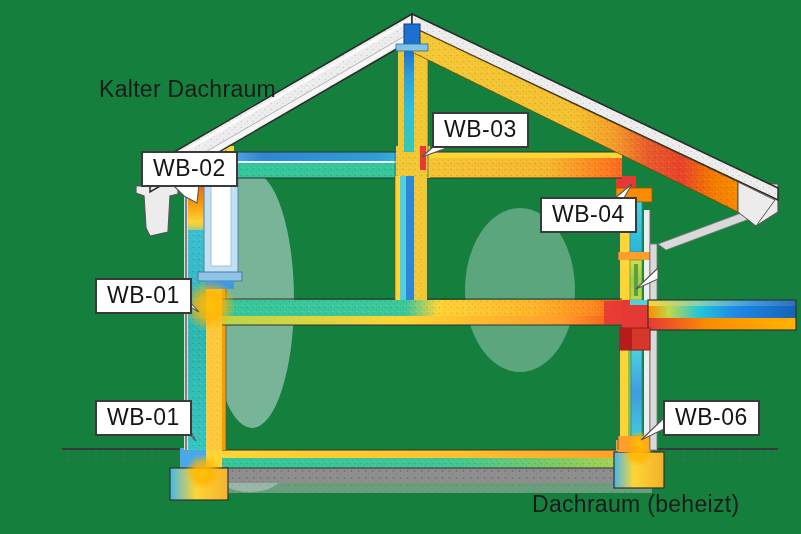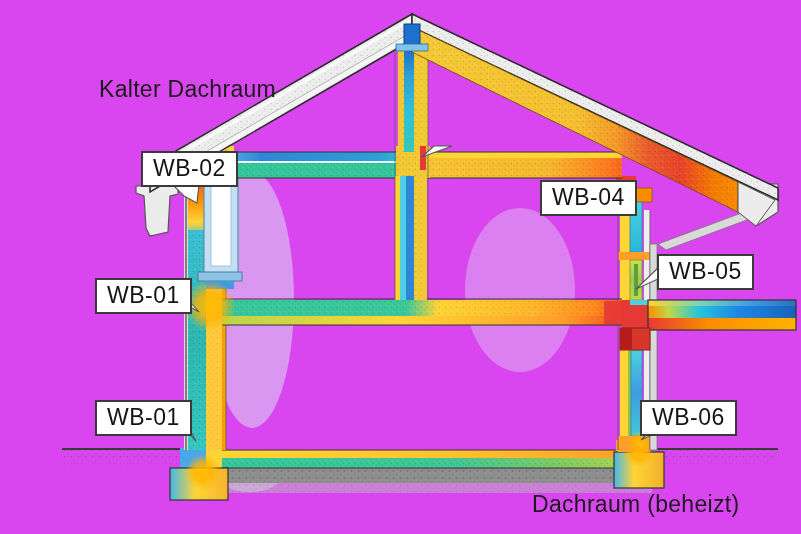--- a/index.html
+++ b/index.html
@@ -1,16 +1,16 @@
 <!DOCTYPE html>
 <html><head>
 <meta charset="utf-8">
 <style>
   html,body{margin:0;padding:0;background:#fff;}
-  .stage{position:relative;width:801px;height:534px;background:#d946ef;overflow:hidden;
+  .stage{position:relative;width:801px;height:534px;background:#15803d;overflow:hidden;
          font-family:"Liberation Sans",sans-serif;}
   .stage svg{position:absolute;left:0;top:0;}
   .callout{position:absolute;background:#ffffff;border:2px solid #3a3a3a;color:#141414;
            font-size:23px;line-height:29px;padding:1px 10px 2px 10px;white-space:nowrap;
            z-index:5;letter-spacing:0.5px;}
   .freelabel{position:absolute;color:#1b1b1b;font-size:23px;white-space:nowrap;z-index:4;
              letter-spacing:0.3px;}
 </style>
 </head>
 <body>
@@ -330,19 +330,19 @@
     <polygon points="615,198 632,184 624,198"></polygon>
     <polygon points="658,268 636,289 658,279"></polygon>
     <polygon points="664,418 641,440 664,429"></polygon>
   </g>
 </svg>
 
 <div class="freelabel" style="left:99px;top:76px;">Kalter Dachraum</div>
 <div class="freelabel" style="left:532px;top:491px;">Dachraum (beheizt)</div>
 
 <div class="callout" style="left:97px;top:151px;margin-left:44px;">WB-02</div>
-<div class="callout" style="left:540px;top:180px;text-align:right;">WB-04</div>
-<div class="callout" style="left:657px;top:254px;">WB-05</div>
-<div class="callout" style="left:640px;top:400px;">WB-06</div>
+<div class="callout" style="left:432px;top:112px;">WB-03</div>
+<div class="callout" style="left:540px;top:197px;text-align:right;">WB-04</div>
+<div class="callout" style="left:663px;top:400px;">WB-06</div>
 <div class="callout" style="left:95px;top:278px;">WB-01</div>
 <div class="callout" style="left:95px;top:400px;">WB-01</div>
 
 </div>
 
 </body></html>

